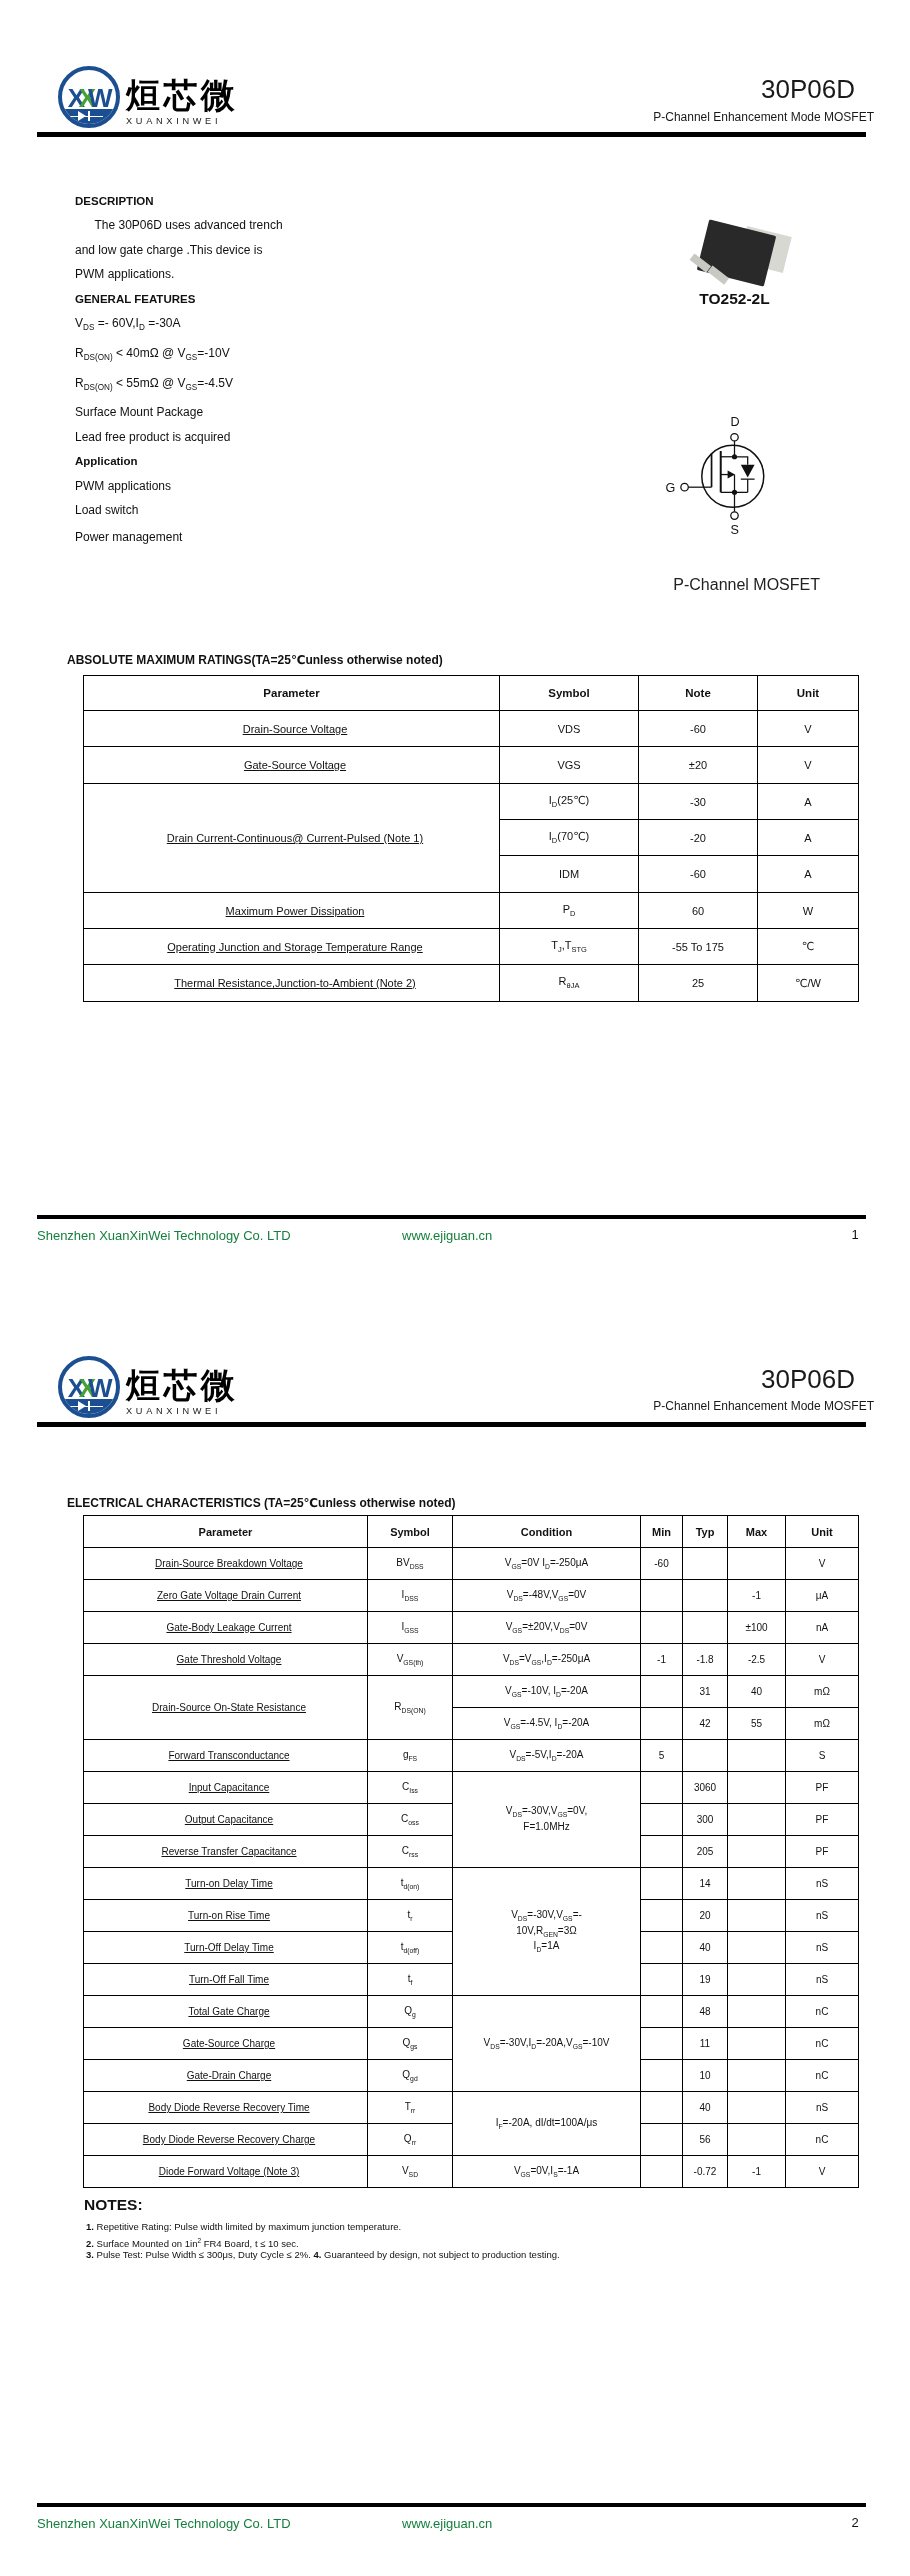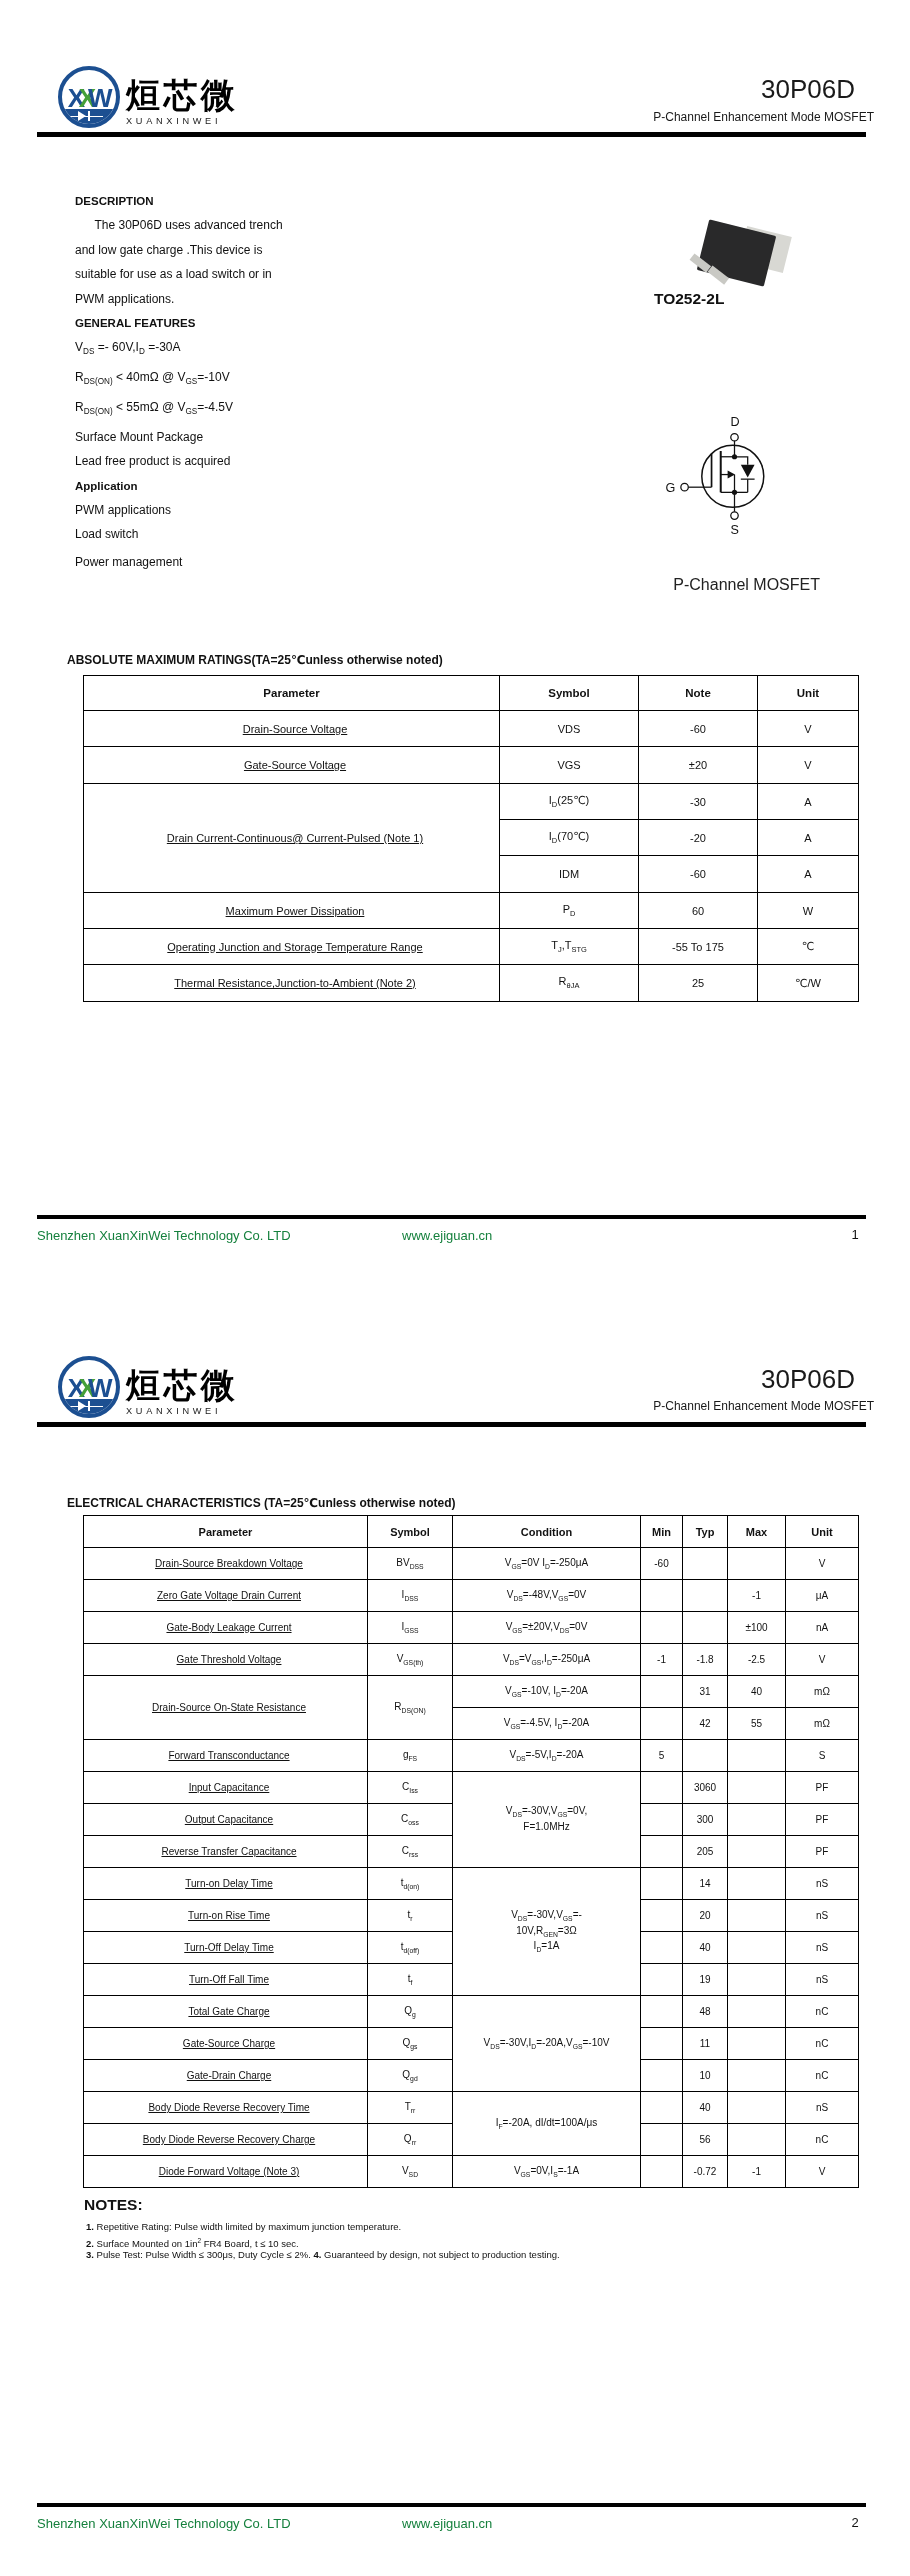--- a/index.html
+++ b/index.html
@@ -25,21 +25,21 @@
   .subtitle{position:absolute;font-size:12px;line-height:13px;color:#1a1a1a;text-align:right;right:36px;font-weight:500;}
   
   .desccol{position:absolute;left:75px;top:189px;width:482px;font-size:12px;line-height:24.4px;}
   .desccol .b{font-weight:bold;font-size:11.5px;}
   .desccol .indent{padding-left:19.5px;}
   
   .pkgwrap{position:absolute;left:687px;top:225px;width:115px;height:60px;}
   .pkg-tab{position:absolute;left:55px;top:5.7px;width:46px;height:37px;background:#d8d8d3;transform:rotate(14deg);}
   .pkg-body{position:absolute;left:15px;top:2.3px;width:69px;height:52px;background:#29292a;transform:rotate(14deg);border-radius:1.7px;}
   .pkg-lead{position:absolute;width:20.7px;height:7.5px;background:#c9c9c4;transform:rotate(38deg);}
-  .pkglabel{position:absolute;left:654px;top:290px;width:161px;text-align:left;font-weight:bold;font-size:15.5px;}
+  .pkglabel{position:absolute;left:654px;top:290px;width:161px;text-align:center;font-weight:bold;font-size:15.5px;}
   .symcap{position:absolute;left:648px;top:576px;width:172px;text-align:right;font-size:16px;color:#222;}
   
   .sechead{position:absolute;left:67px;font-size:12px;font-weight:bold;}
   
   table.dt{position:absolute;left:83px;border-collapse:collapse;table-layout:fixed;background:#fff;}
   table.dt td,table.dt th{border:1.1px solid #000;overflow:hidden;}
   table.dt{border:1.7px solid #000;}
   table.t1{width:775px;font-size:11px;}
   table.t1 th{font-size:11.5px;}
   table.t2{width:775px;font-size:10px;}
@@ -77,21 +77,20 @@
     <div class="latin">XUANXINWEI</div>
   </div>
   <div class="part" style="top:76px;">30P06D</div>
   <div class="subtitle" style="top:111px;">P-Channel Enhancement Mode MOSFET</div>
   <div class="rule" style="left:37px;top:132px;width:829px;"></div>
 
   <div class="desccol">
     <div class="b">DESCRIPTION</div>
     <div class="indent">The  30P06D  uses advanced trench</div>
     <div>and low gate charge .This device is</div>
-    <div>suitable for use as a load switch or in</div>
     <div>PWM applications.</div>
     <div class="b">GENERAL FEATURES</div>
     <div>V<sub>DS</sub> =- 60V,I<sub>D</sub> =-30A</div>
     <div>R<sub>DS(ON)</sub> &lt; 40mΩ @ V<sub>GS</sub>=-10V</div>
     <div>R<sub>DS(ON)</sub> &lt; 55mΩ @ V<sub>GS</sub>=-4.5V</div>
     <div>Surface Mount Package</div>
     <div>Lead free product is acquired</div>
     <div class="b">Application</div>
     <div>PWM applications</div>
     <div>Load switch</div>

